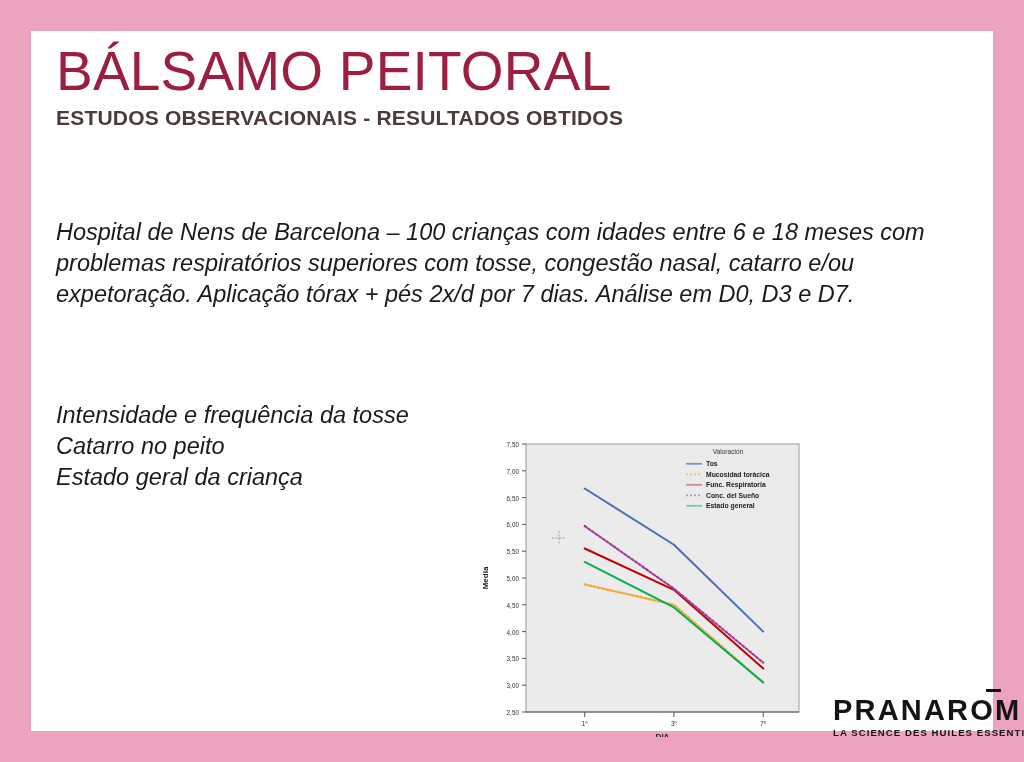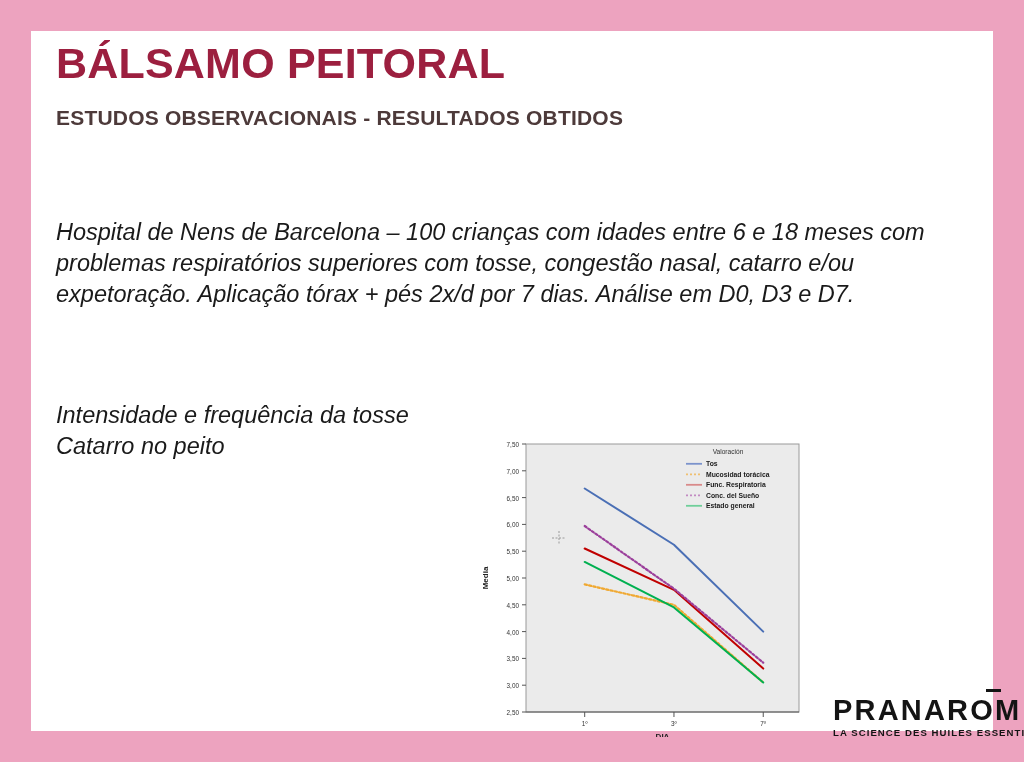--- a/index.html
+++ b/index.html
@@ -13,21 +13,21 @@
     position:absolute;left:0;top:0;width:1024px;height:762px;
     background:#eda3bf;
   }
   .slide-canvas{
     position:absolute;left:31px;top:31px;
     width:962px;height:700px;
     background:#ffffff;
   }
   .title{
     position:absolute;left:25px;top:8px;
-    font-size:43px;font-weight:bold;letter-spacing:0.2px;
+    font-size:55px;font-weight:normal;letter-spacing:0.2px;
     color:#9c1f3f;
     font-family:"Liberation Sans", sans-serif;
     white-space:nowrap;
   }
   .subtitle{
     position:absolute;left:25px;top:75px;
     font-size:21px;font-weight:bold;letter-spacing:0.2px;
     color:#4d3a3a;
     font-family:"Liberation Sans", sans-serif;
     white-space:nowrap;
@@ -89,20 +89,21 @@
 
     <div class="title">BÁLSAMO PEITORAL</div>
     <div class="subtitle">ESTUDOS OBSERVACIONAIS - RESULTADOS OBTIDOS</div>
 
     <div class="body-para">Hospital de Nens de Barcelona – 100 crianças com idades entre 6 e 18 meses com problemas respiratórios superiores com tosse, congestão nasal, catarro e/ou expetoração. Aplicação tórax + pés 2x/d por 7 dias. Análise em D0, D3 e D7.</div>
 
 
     <div class="params-list">
       <div>Intensidade e frequência da tosse</div>
       <div>Catarro no peito</div>
+      <div>Estado geral da criança</div>
     </div>
 
     <div class="chart-wrap">
       <svg class="chart-svg" id="chart-svg" width="345" height="330" viewBox="0 0 345 330">
           <rect x="56" y="37" width="273" height="268" fill="#ebebeb" stroke="#9a9a9a" stroke-width="1"></rect>
           <line x1="52" y1="37" x2="56" y2="37" stroke="#555" stroke-width="1"></line>
           <text x="49" y="40" text-anchor="end" font-size="6.4" fill="#333" font-family="&quot;Liberation Sans&quot;, sans-serif">7,50</text>
           <line x1="52" y1="63.79999999999998" x2="56" y2="63.79999999999998" stroke="#555" stroke-width="1"></line>
           <text x="49" y="66.79999999999998" text-anchor="end" font-size="6.4" fill="#333" font-family="&quot;Liberation Sans&quot;, sans-serif">7,00</text>
           <line x1="52" y1="90.6" x2="56" y2="90.6" stroke="#555" stroke-width="1"></line>

